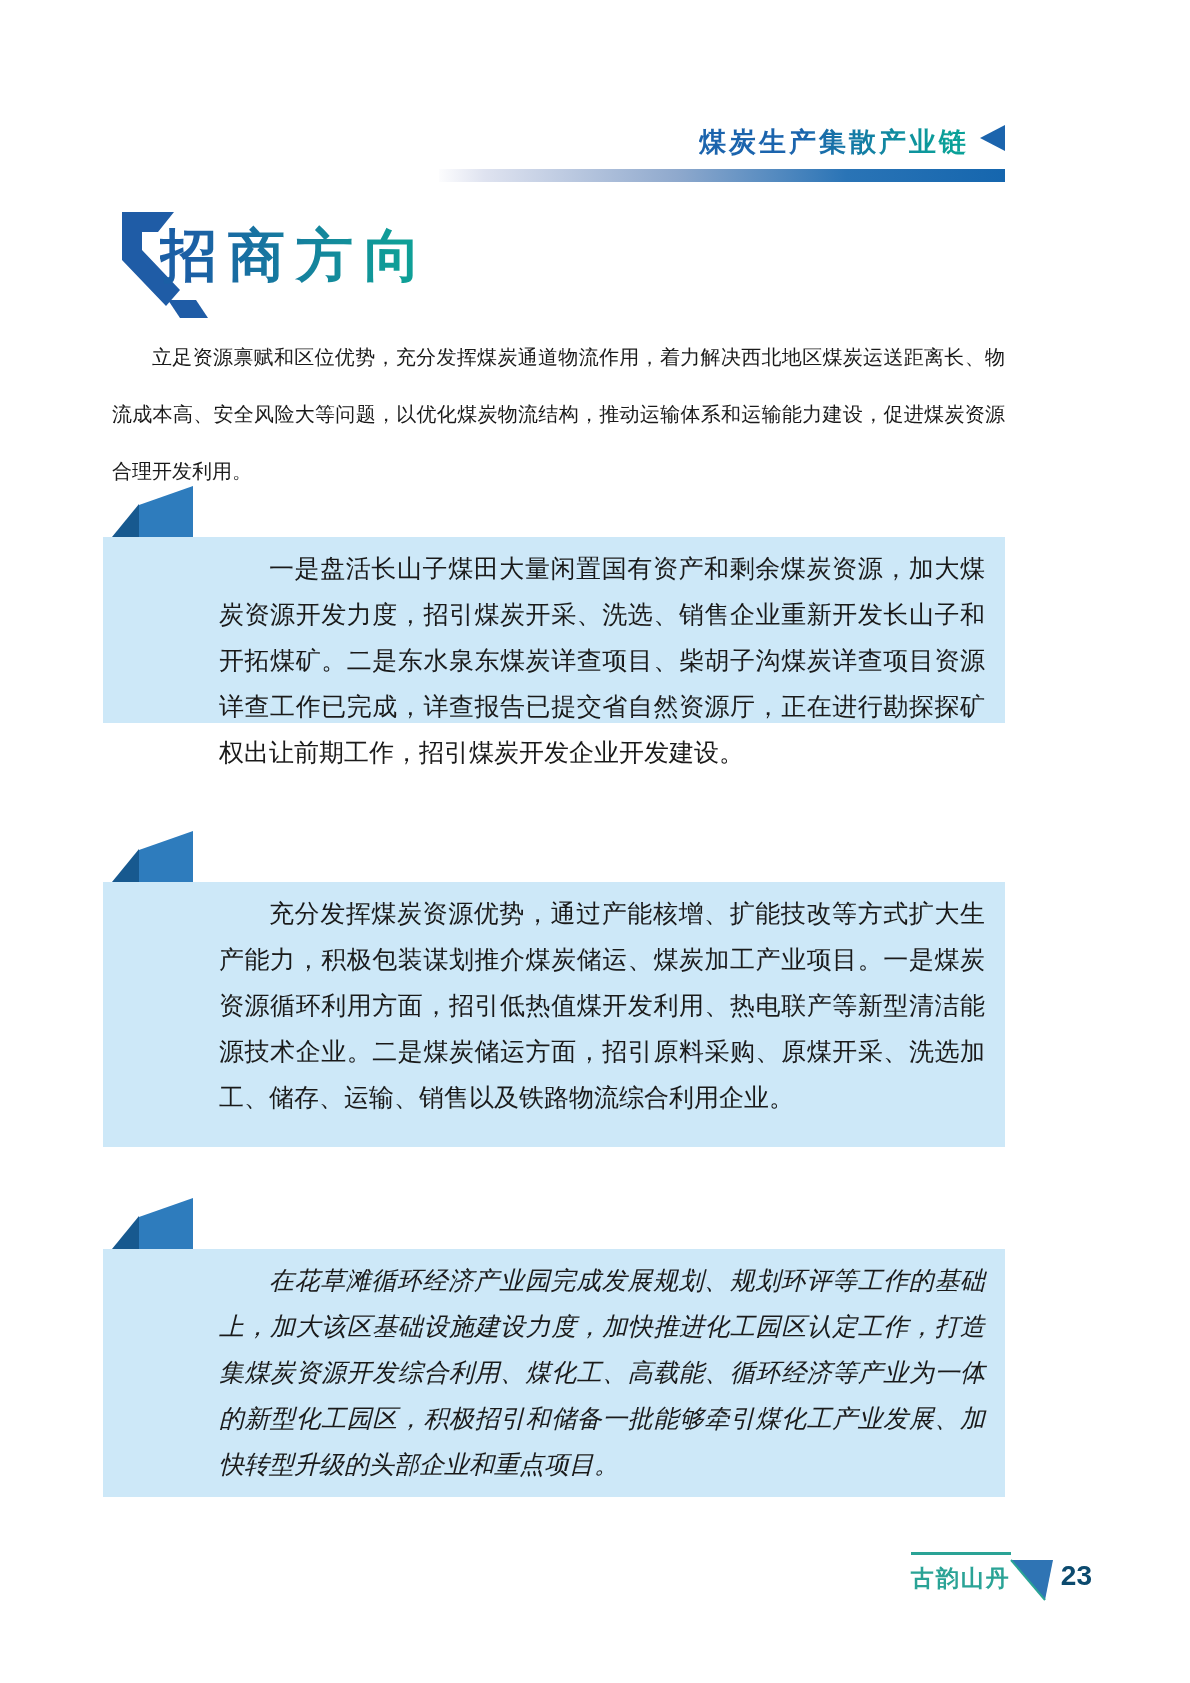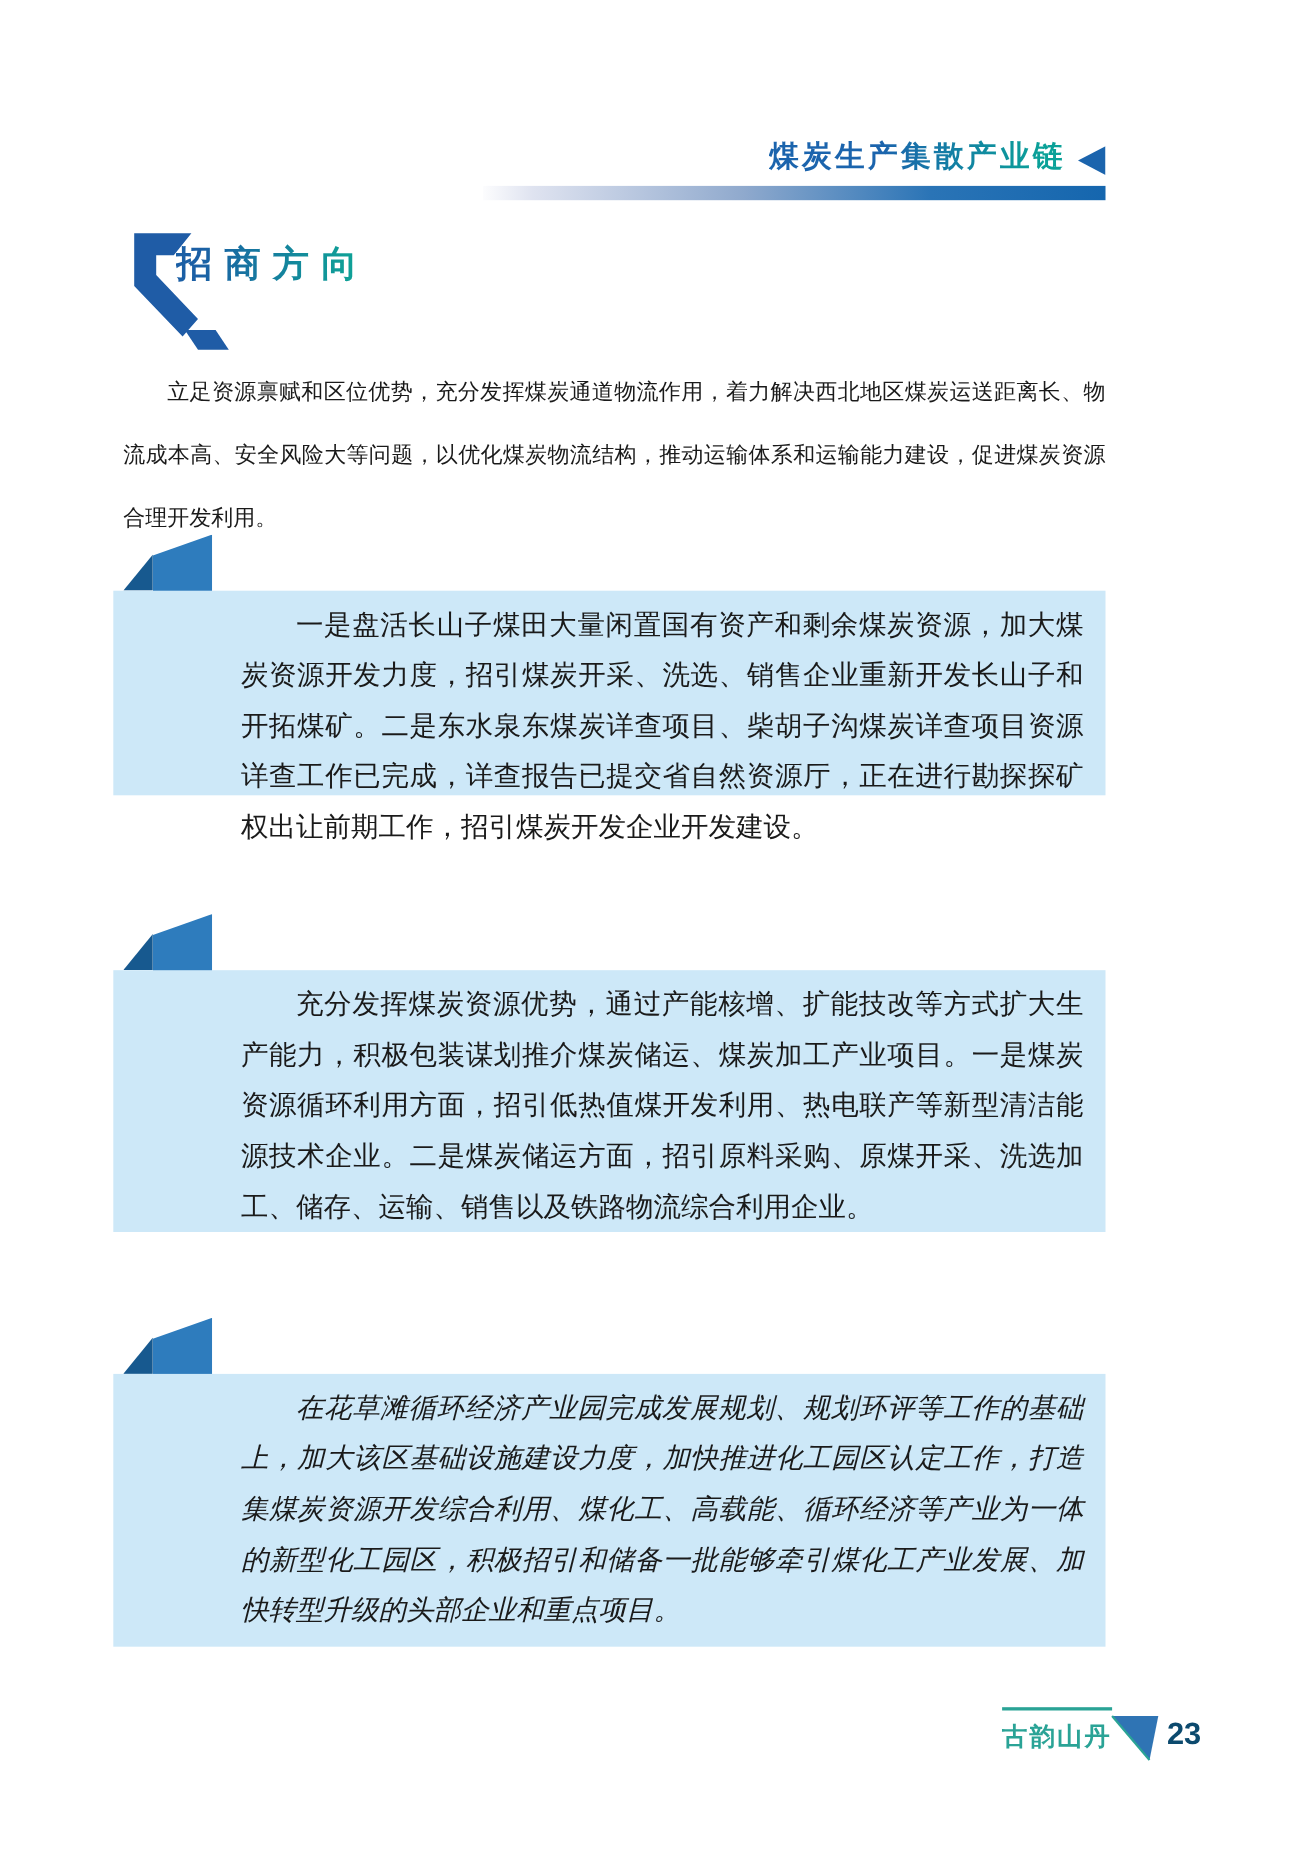--- a/index.html
+++ b/index.html
@@ -8,41 +8,41 @@
     width:1190px;height:1683px;
     background:#ffffff;
     font-family:"Liberation Sans","DejaVu Sans",sans-serif;
     color:#1c1c1c;
     overflow:hidden;
   }
   
   .header-row{
     position:absolute;
     top:124px;right:185px;
-    display:flex;align-items:flex-end;gap:10px;
+    display:flex;align-items:flex-start;gap:10px;
   }
   .header-title{
     font-size:27px;font-weight:bold;letter-spacing:3px;
     background:linear-gradient(90deg,#1b64ad 0%,#1b64ad 38%,#0aa198 92%);
     -webkit-background-clip:text;background-clip:text;
     -webkit-text-fill-color:transparent;color:transparent;
   }
   .header-arrow{display:inline-block;line-height:0;}
   .header-bar{
     position:absolute;
     top:169px;right:185px;
     width:566px;height:13px;
     background:linear-gradient(90deg,rgba(236,238,247,0.15) 0%,#dfe3f0 8%,#8fa9cd 42%,#2a74b6 72%,#1566ae 100%);
   }
   
   .title-icon{position:absolute;left:102px;top:204px;}
   .page-title{
     position:absolute;left:160px;top:218px;margin:0;
     font-family:"DejaVu Serif","Liberation Serif",serif;
-    font-size:33px;font-weight:bold;letter-spacing:11px;
+    font-size:57px;font-weight:bold;letter-spacing:11px;
     background:linear-gradient(90deg,#1b5fa5 12%,#0f9f97 88%);
     -webkit-background-clip:text;background-clip:text;
     -webkit-text-fill-color:transparent;color:transparent;
   }
   
   .intro{
     position:absolute;left:112px;top:329px;width:893px;margin:0;
     font-size:20px;line-height:57px;
     text-align:justify;text-indent:2em;color:#1a1a1a;
   }
@@ -67,21 +67,21 @@
     position:absolute;left:103px;width:902px;
     background:#cde8f8;
     box-sizing:border-box;
     padding:8px 20px 0 116px;
   }
   .content-box p{
     margin:0;font-size:25px;line-height:46px;
     text-align:justify;text-indent:2em;color:#1a1a1a;
   }
   .s1-fold{left:112px;top:504px;}  .s1-ribbon{left:139px;top:486px;}  .s1-box{top:537px;height:186px;}
-  .s2-fold{left:112px;top:849px;}  .s2-ribbon{left:139px;top:831px;}  .s2-box{top:882px;height:238px;}
+  .s2-fold{left:112px;top:849px;}  .s2-ribbon{left:139px;top:831px;}  .s2-box{top:882px;height:265px;}
   .s3-fold{left:112px;top:1216px;} .s3-ribbon{left:139px;top:1198px;} .s3-box{top:1249px;height:248px;font-style:italic;}
   
   .footer{
     position:absolute;right:98px;top:1552px;
     display:flex;align-items:flex-start;
   }
   .footer-logo{
     font-size:23px;font-weight:bold;letter-spacing:2px;
     color:#2aa396;
     border-top:3px solid #2aa396;

